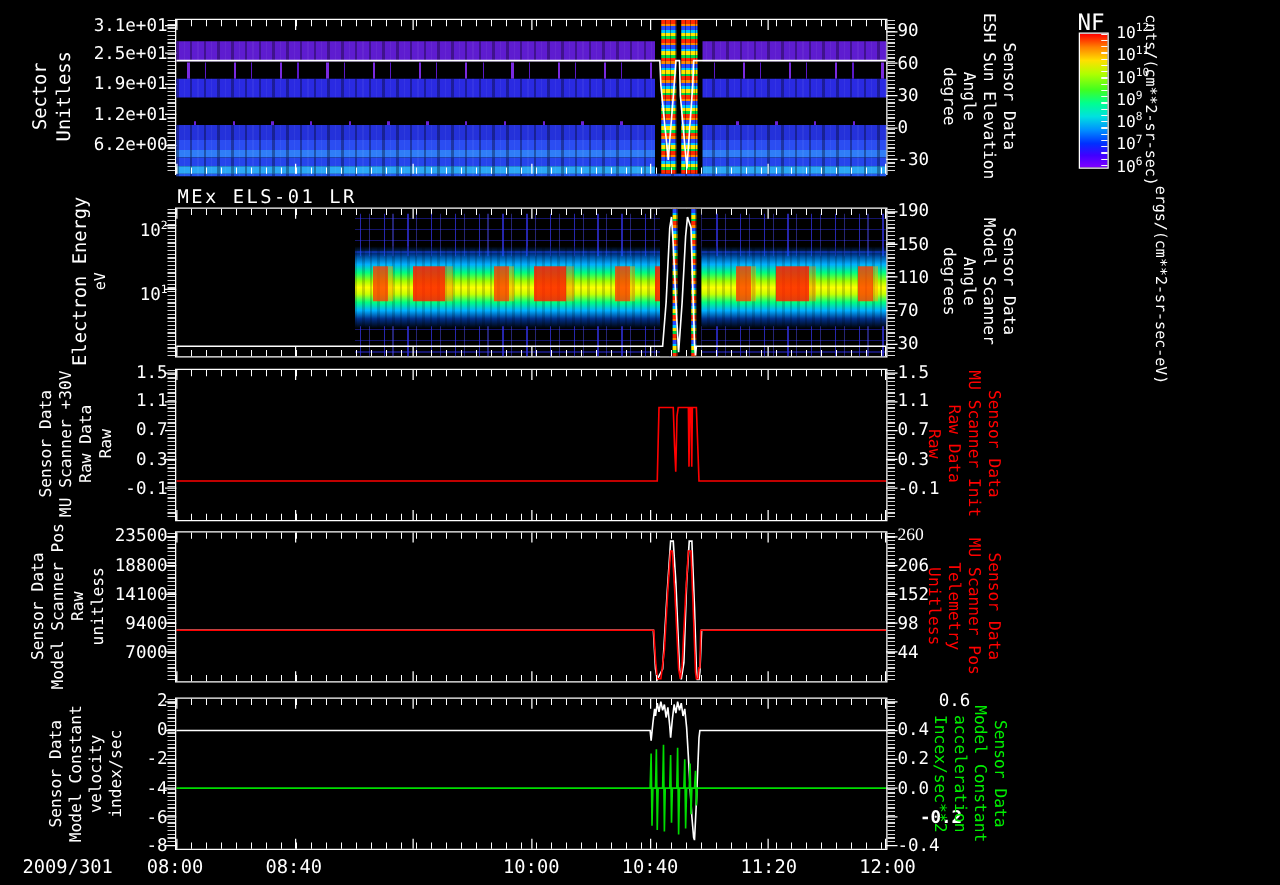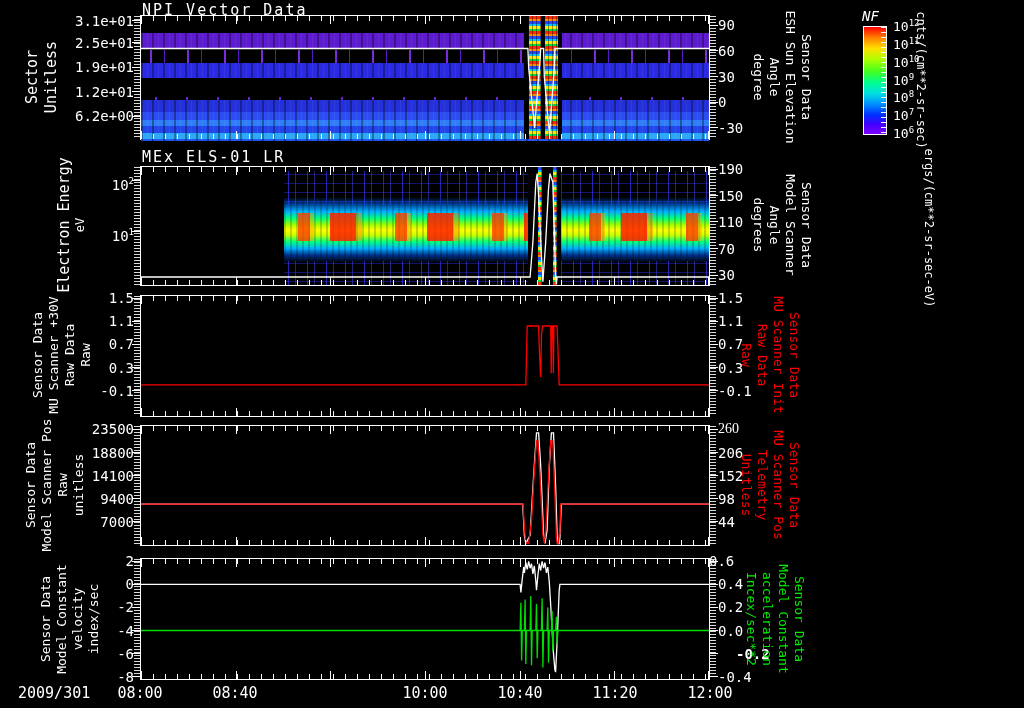--- a/index.html
+++ b/index.html
@@ -69,41 +69,40 @@
      linear-gradient(180deg,rgba(0,60,255,0) 0%,rgba(0,100,255,.55) 10%,#00b0ff 22%,#00ff80 32%,#a0ff00 42%,#ffff00 50%,#c8ff00 58%,#00ff80 68%,#00b0ff 78%,rgba(0,90,255,.55) 88%,rgba(0,60,255,0) 100%);}
   .p2data .hot{position:absolute;left:0;right:0;top:46px;height:28px;background:
      repeating-linear-gradient(90deg,rgba(255,60,0,0) 0 14px,rgba(255,60,0,.8) 14px 26px,rgba(255,160,0,.45) 26px 30px,rgba(255,60,0,0) 30px 46px,rgba(255,30,0,.85) 46px 72px,rgba(255,120,0,.4) 72px 78px,rgba(255,60,0,0) 78px 97px);}
   .p2data .gap2{position:absolute;left:244px;width:33px;top:0;height:100%;background:#000;}
   .p2data .ms1{position:absolute;left:254px;width:4px;top:0;height:100%;}
   .p2data .ms2{position:absolute;left:269px;width:4px;top:0;height:100%;}
   
   .cbwrap{position:absolute;left:863px;width:80px;height:107px;}
   #cb0{top:26px;}
   #cb1{top:172px;}
-  .cbtitle{position:absolute;top:-18px;left:-1px;font-size:14px;font-style:italic;}
+  .cbtitle{position:absolute;top:-18px;left:-1px;font-size:18px;}
   .cbar{position:absolute;left:0;top:0;width:22px;height:100%;border:1px solid #fff;
      background:linear-gradient(180deg,#f00 0%,#ff8000 10%,#ffe000 20%,#b0ff00 30%,#40ff20 42%,#00ff90 52%,#00e0e0 62%,#0090ff 72%,#0030ff 82%,#4000ff 91%,#8000ff 100%);}
   .cbar::after{content:"";position:absolute;right:0;top:0;bottom:0;width:5px;
      background:repeating-linear-gradient(180deg,rgba(255,255,255,.95) 0 1px,transparent 1px 5px);}
   .cblab{position:absolute;left:30px;font-size:13px;white-space:nowrap;}
   .unit{position:absolute;height:16px;line-height:16px;width:260px;margin-left:-130px;
         text-align:center;font-size:12px;white-space:nowrap;}
   #unit0{left:921px;top:72px;}
   #unit1{left:929px;top:220px;}
   
   #xrow{position:absolute;left:0;top:684px;width:100%;height:22px;}
   .xd{position:absolute;left:18px;font-size:15px;}
   .xt{position:absolute;width:80px;margin-left:-40px;text-align:center;font-size:15px;}
 </style>
 </head>
 <body>
 
 <div id="screen">
 
-  <div class="ptitle" id="title1">NPI Vector Data</div>
   <div class="ptitle" id="title2">MEx ELS-01 LR</div>
 
   <div class="panel" id="p1">
     <div class="rulY l"></div>
     <div class="rulY r"></div>
     <div class="p1s b1 tex"></div>
     <div class="p1s b2"></div>
     <div class="p1s b3 tex"></div>
     <div class="p1s b4"></div>
     <div class="p1s b5 tex"></div>
@@ -291,21 +290,21 @@
       <div class="ylab l" style="left: -93px; top: 16.44px;">0</div>
       <div class="ymark" style="left: -9px; top: 47.98px;"></div>
       <div class="ylab l" style="left: -93px; top: 39.48px;">-2</div>
       <div class="ymark" style="left: -9px; top: 71.02px;"></div>
       <div class="ylab l" style="left: -93px; top: 62.52px;">-4</div>
       <div class="ymark" style="left: -9px; top: 94.06px;"></div>
       <div class="ylab l" style="left: -93px; top: 85.56px;">-6</div>
       <div class="ymark" style="left: -9px; top: 117.1px;"></div>
       <div class="ylab l" style="left: -93px; top: 108.6px;">-8</div>
       <div class="ymark" style="right: -9px; top: 1.78px;"></div>
-      <div class="ylab r" style="left: 568px; top: -6.72px;">0.6</div>
+      <div class="ylab r" style="left: 610px; top: -6.72px;">0.6</div>
       <div class="ymark" style="right: -9px; top: 24.94px;"></div>
       <div class="ylab r" style="left: 577px; top: 16.44px;">0.4</div>
       <div class="ymark" style="right: -9px; top: 47.98px;"></div>
       <div class="ylab r" style="left: 577px; top: 39.48px;">0.2</div>
       <div class="ymark" style="right: -9px; top: 71.02px;"></div>
       <div class="ylab r" style="left: 577px; top: 62.52px;">0.0</div>
       <div class="ymark" style="right: -9px; top: 94.06px;"></div>
       <div class="ylab r" style="left: 595px; top: 85.56px; font-weight: bold;">-0.2</div>
       <div class="ymark" style="right: -9px; top: 117.1px;"></div>
       <div class="ylab r" style="left: 577px; top: 108.6px;">-0.4</div>

